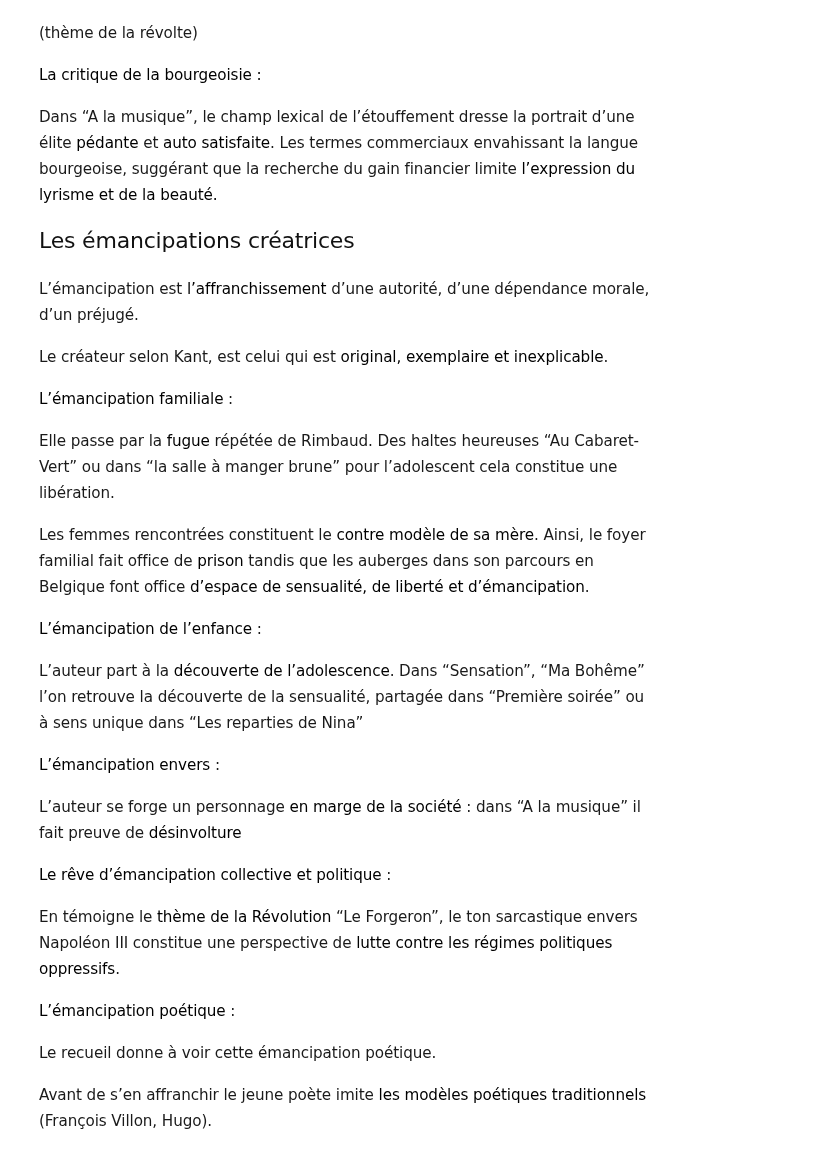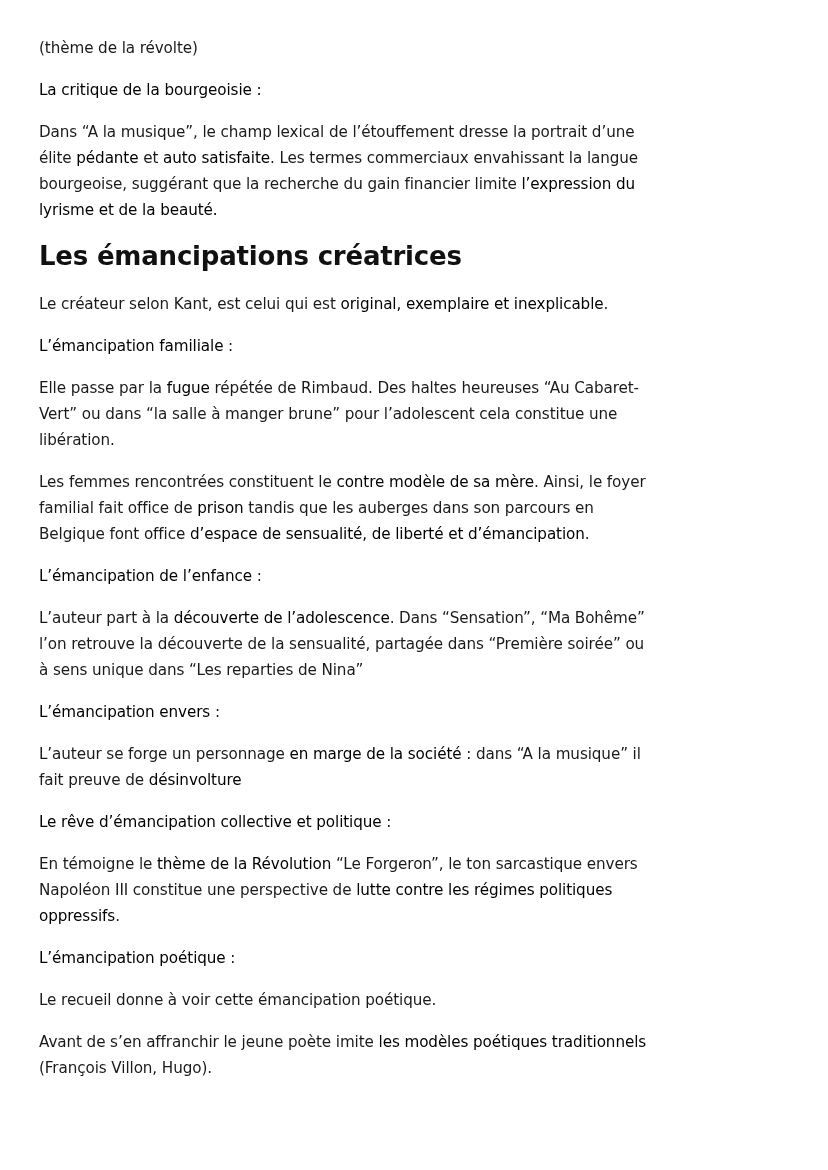--- a/index.html
+++ b/index.html
@@ -9,54 +9,55 @@
   }
   body {
     width: 828px;
     height: 1170px;
     overflow: hidden;
     font-family: "DejaVu Sans", "Liberation Sans", sans-serif;
     color: #1a1a1a;
   }
   .page {
     position: relative;
-    padding: 35px 40px 0 39px;
+    padding: 20px 40px 0 39px;
     box-sizing: border-box;
     width: 692px;
   }
   p {
     margin: 0 0 16px 0;
     font-size: 15.2px;
     line-height: 26px;
     letter-spacing: -0.1px;
   }
   p.label { margin-bottom: 16px; }
   .red { color: #000000; }
   h2 {
     margin: 16px 0 18px 0;
-    font-size: 26px;
+    font-size: 22px;
     line-height: 34px;
-    font-weight: bold;
+    font-weight: normal;
     color: #111111;
     letter-spacing: -0.2px;
   }
 </style>
 </head>
 <body>
 
 <div class="page">
 
   <p>(thème de la révolte)</p>
 
   <p class="red label">La critique de la bourgeoisie :</p>
 
   <p><span>Dans “A la musique”, le champ lexical de l’étouffement dresse la portrait d’une élite </span><span class="red">pédante</span><span> et </span><span class="red">auto satisfaite</span><span>.  Les termes commerciaux envahissant la langue bourgeoise, suggérant que la recherche du gain financier limite </span><span class="red">l’expression du lyrisme et de la beauté.</span></p>
 
   <h2>Les émancipations créatrices</h2>
 
+  <p><span>L’émancipation est </span><span class="red">l’affranchissement</span><span> d’une autorité, d’une dépendance morale, d’un préjugé.</span></p>
 
 
   <p><span>Le créateur selon Kant, est celui qui est </span><span class="red">original, exemplaire et inexplicable</span><span>.</span></p>
 
   <p class="label"><span class="red">L’émancipation familiale</span><span> :</span></p>
 
   <p><span>Elle passe par la </span><span class="red">fugue</span><span> répétée de Rimbaud. Des haltes heureuses “Au Cabaret-Vert” ou dans “la salle à manger brune” pour l’adolescent cela constitue une libération.</span></p>
 
   <p><span>Les femmes rencontrées constituent le </span><span class="red">contre modèle de sa mère</span><span>. Ainsi, le foyer familial fait office de </span><span class="red">prison</span><span> tandis que les auberges dans son parcours en Belgique font office </span><span class="red">d’espace de sensualité, de liberté et d’émancipation</span><span>.</span></p>
 

